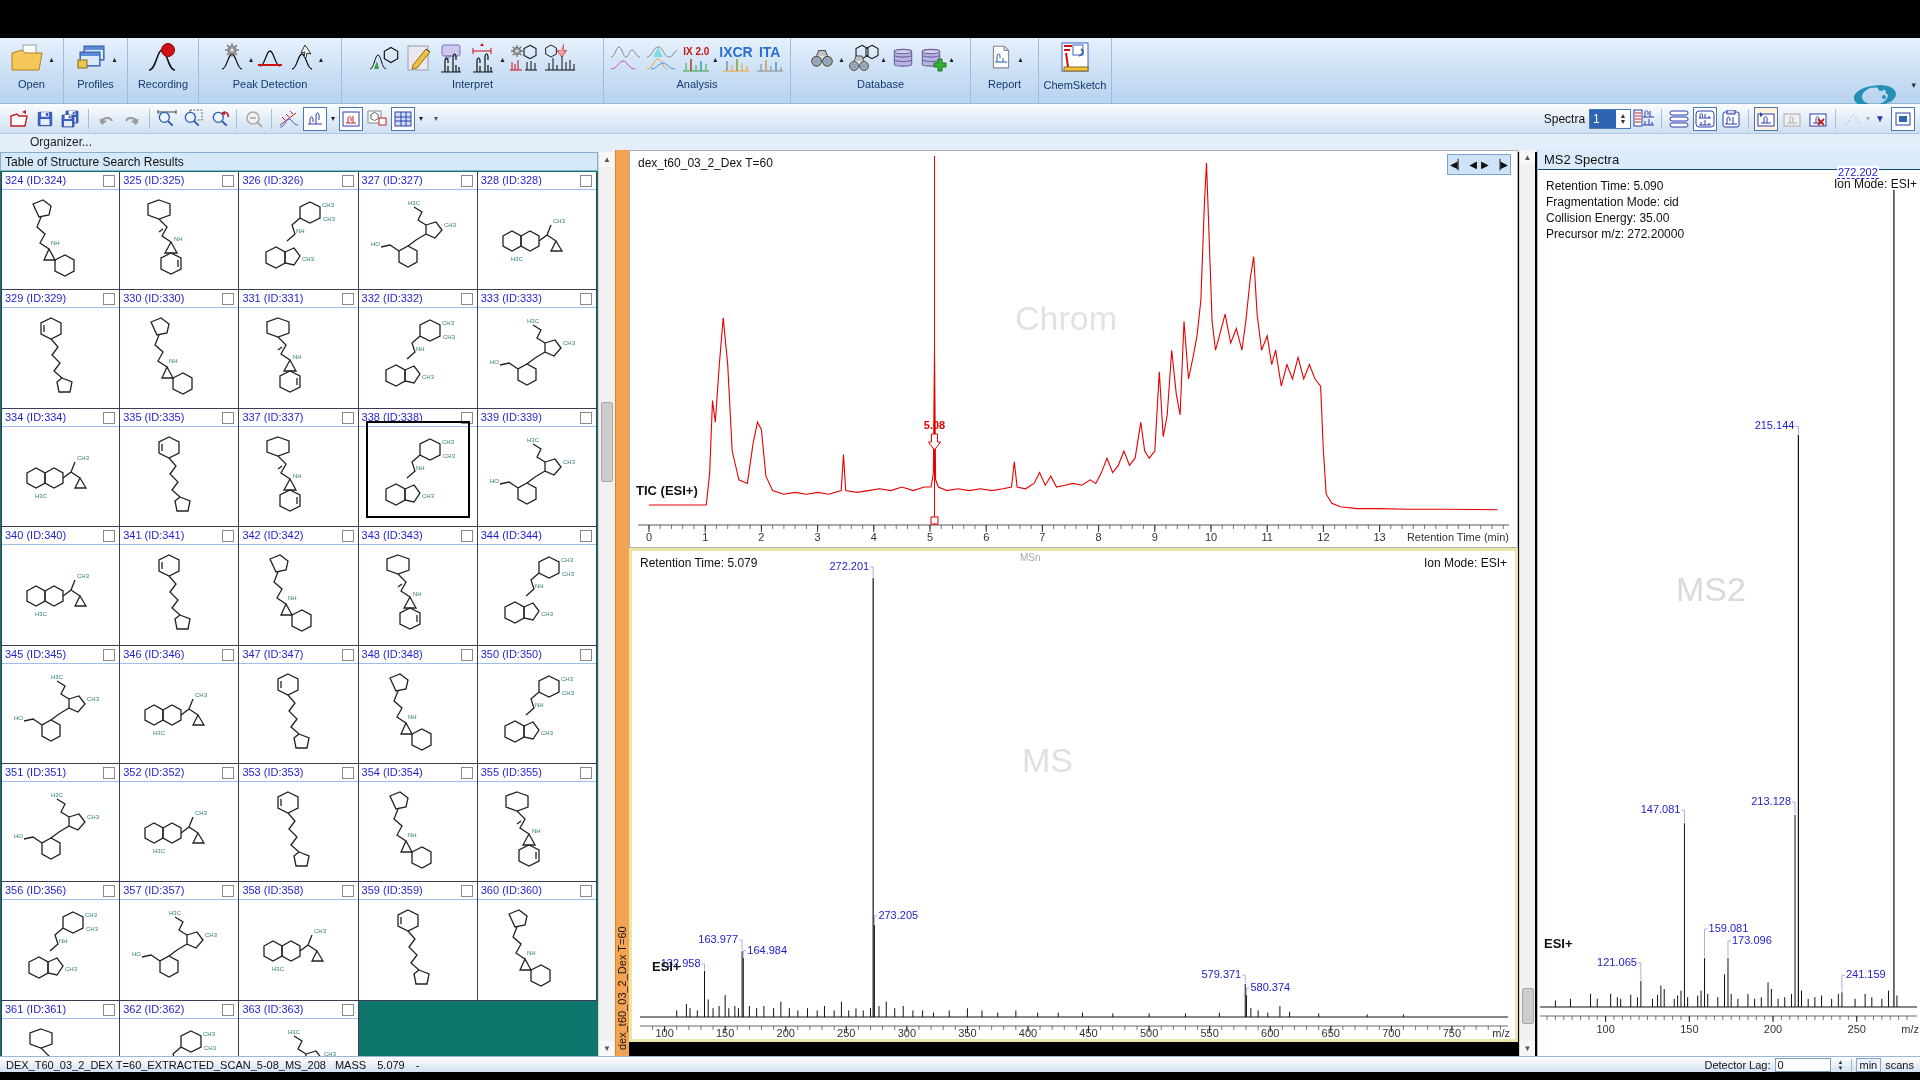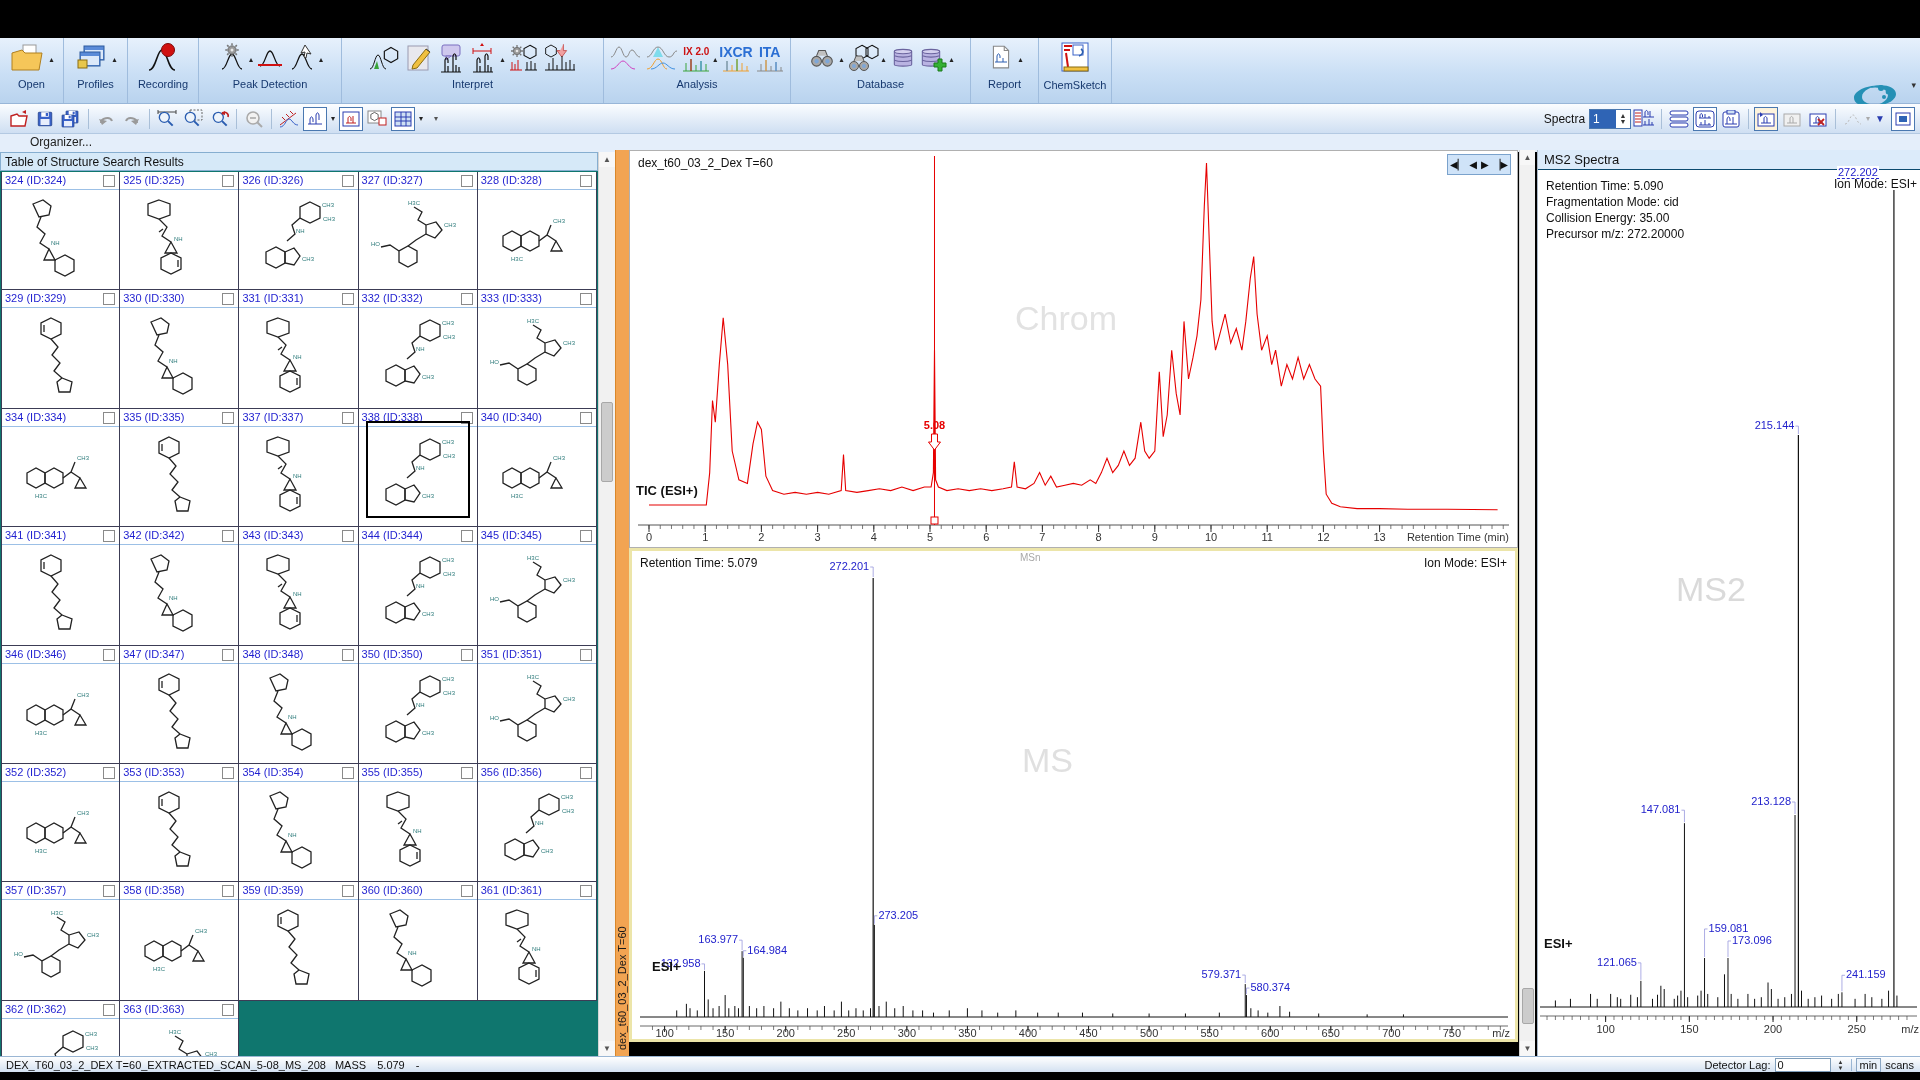--- a/index.html
+++ b/index.html
@@ -723,20 +723,28 @@
           </svg>
         </div>
         <div class="cell">
           <div class="clabel">338 (ID:338)</div>
           <div class="cunder"></div>
           <div class="cbox"></div>
           <svg class="mol" width="100" height="90">
             <use href="#mol2"></use>
           </svg>
           <div class="selbox"></div>
+        </div>
+        <div class="cell">
+          <div class="clabel">339 (ID:339)</div>
+          <div class="cunder"></div>
+          <div class="cbox"></div>
+          <svg class="mol" width="100" height="90">
+            <use href="#mol3"></use>
+          </svg>
         </div>
         <div class="cell">
           <div class="clabel">340 (ID:340)</div>
           <div class="cunder"></div>
           <div class="cbox"></div>
           <svg class="mol" width="100" height="90">
             <use href="#mol4"></use>
           </svg>
         </div>
         <div class="cell">

